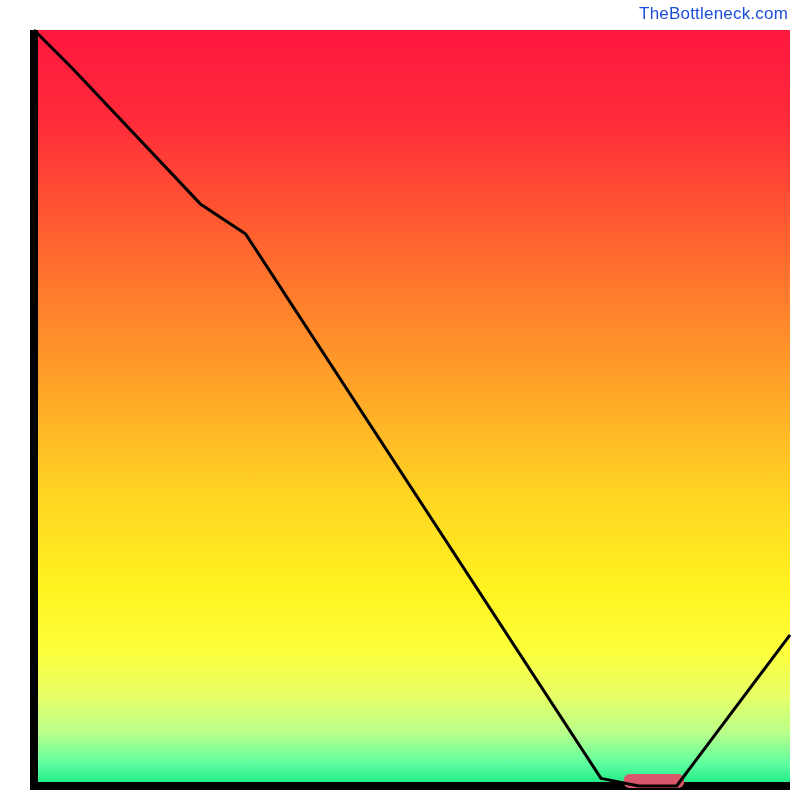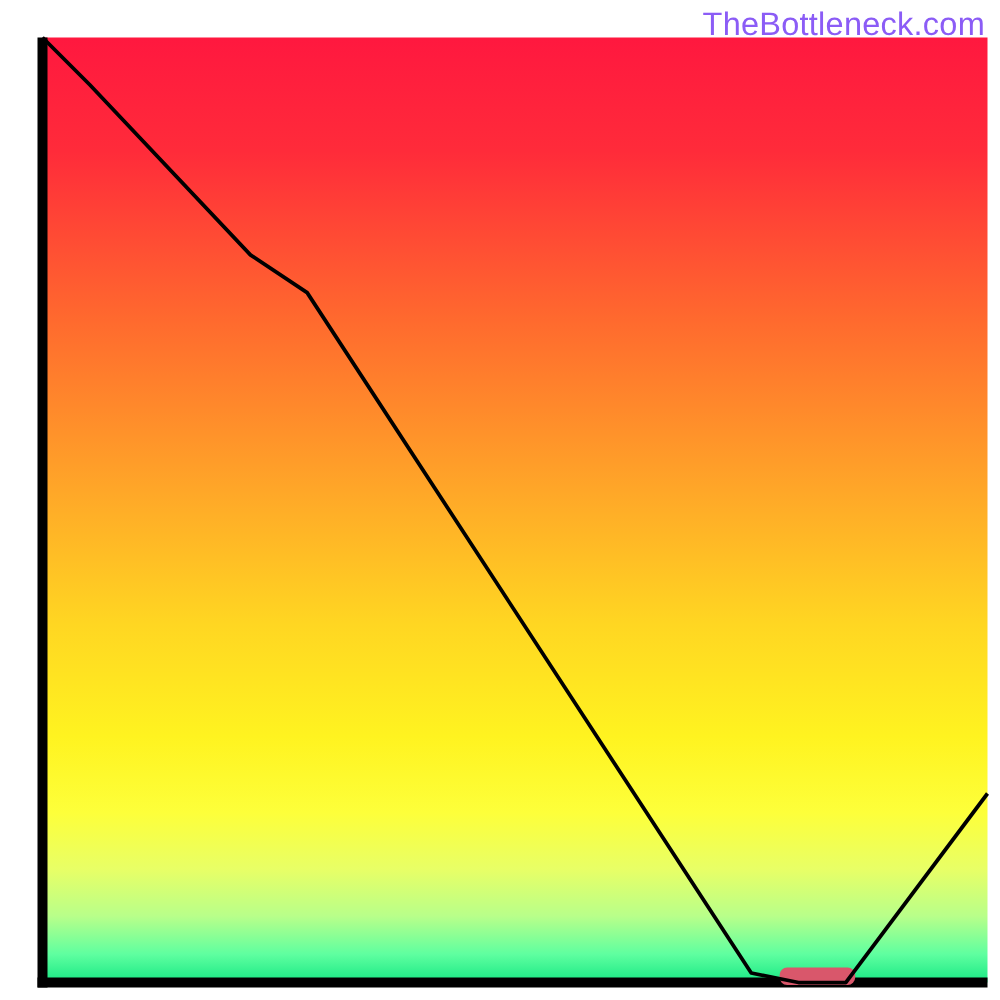--- a/index.html
+++ b/index.html
@@ -13,22 +13,22 @@
   }
   .chart-container {
     position: relative;
     width: 800px;
     height: 800px;
   }
   .watermark {
     position: absolute;
     top: 4px;
     right: 12px;
-    color: #8b5cf6;
-    font-size: 26px;
+    color: #1d4ed8;
+    font-size: 17px;
     font-weight: 400;
     letter-spacing: 0.2px;
   }
   svg {
     display: block;
   }
 </style>
 </head>
 <body>
 

